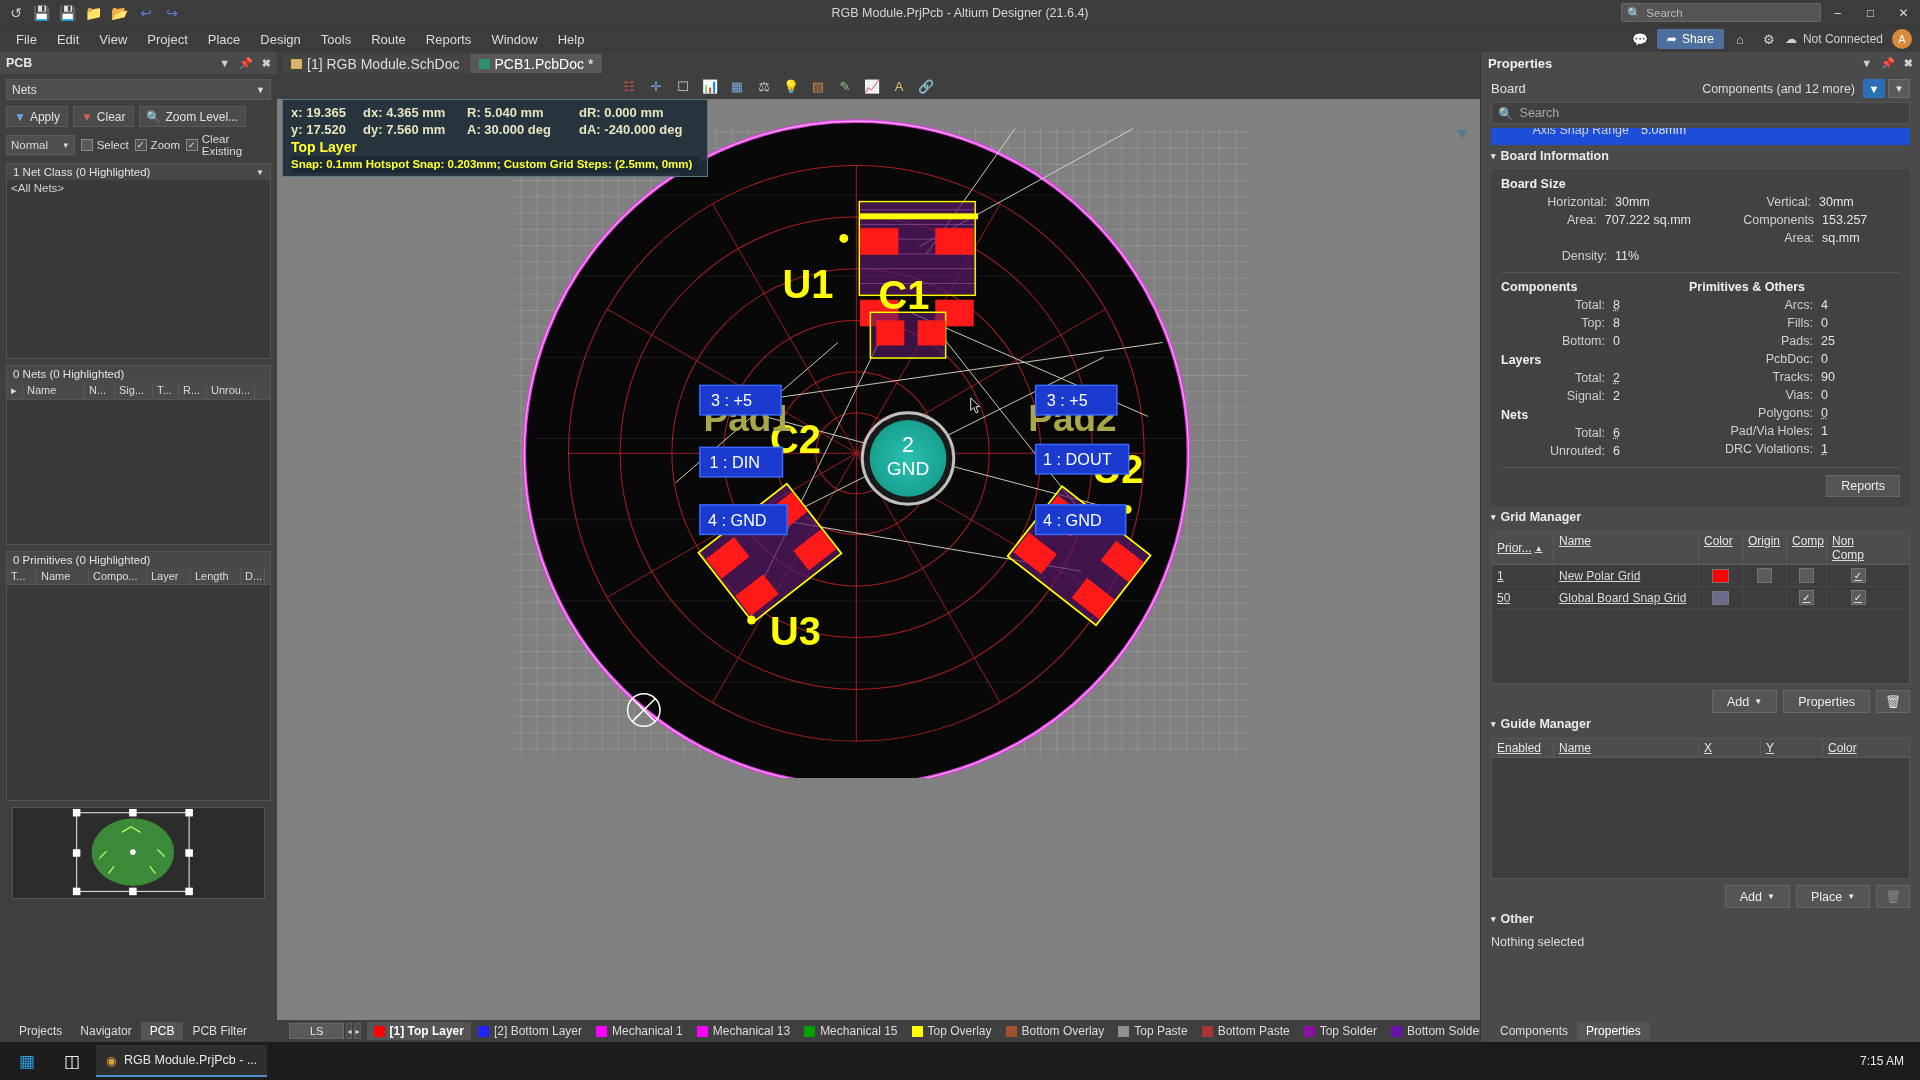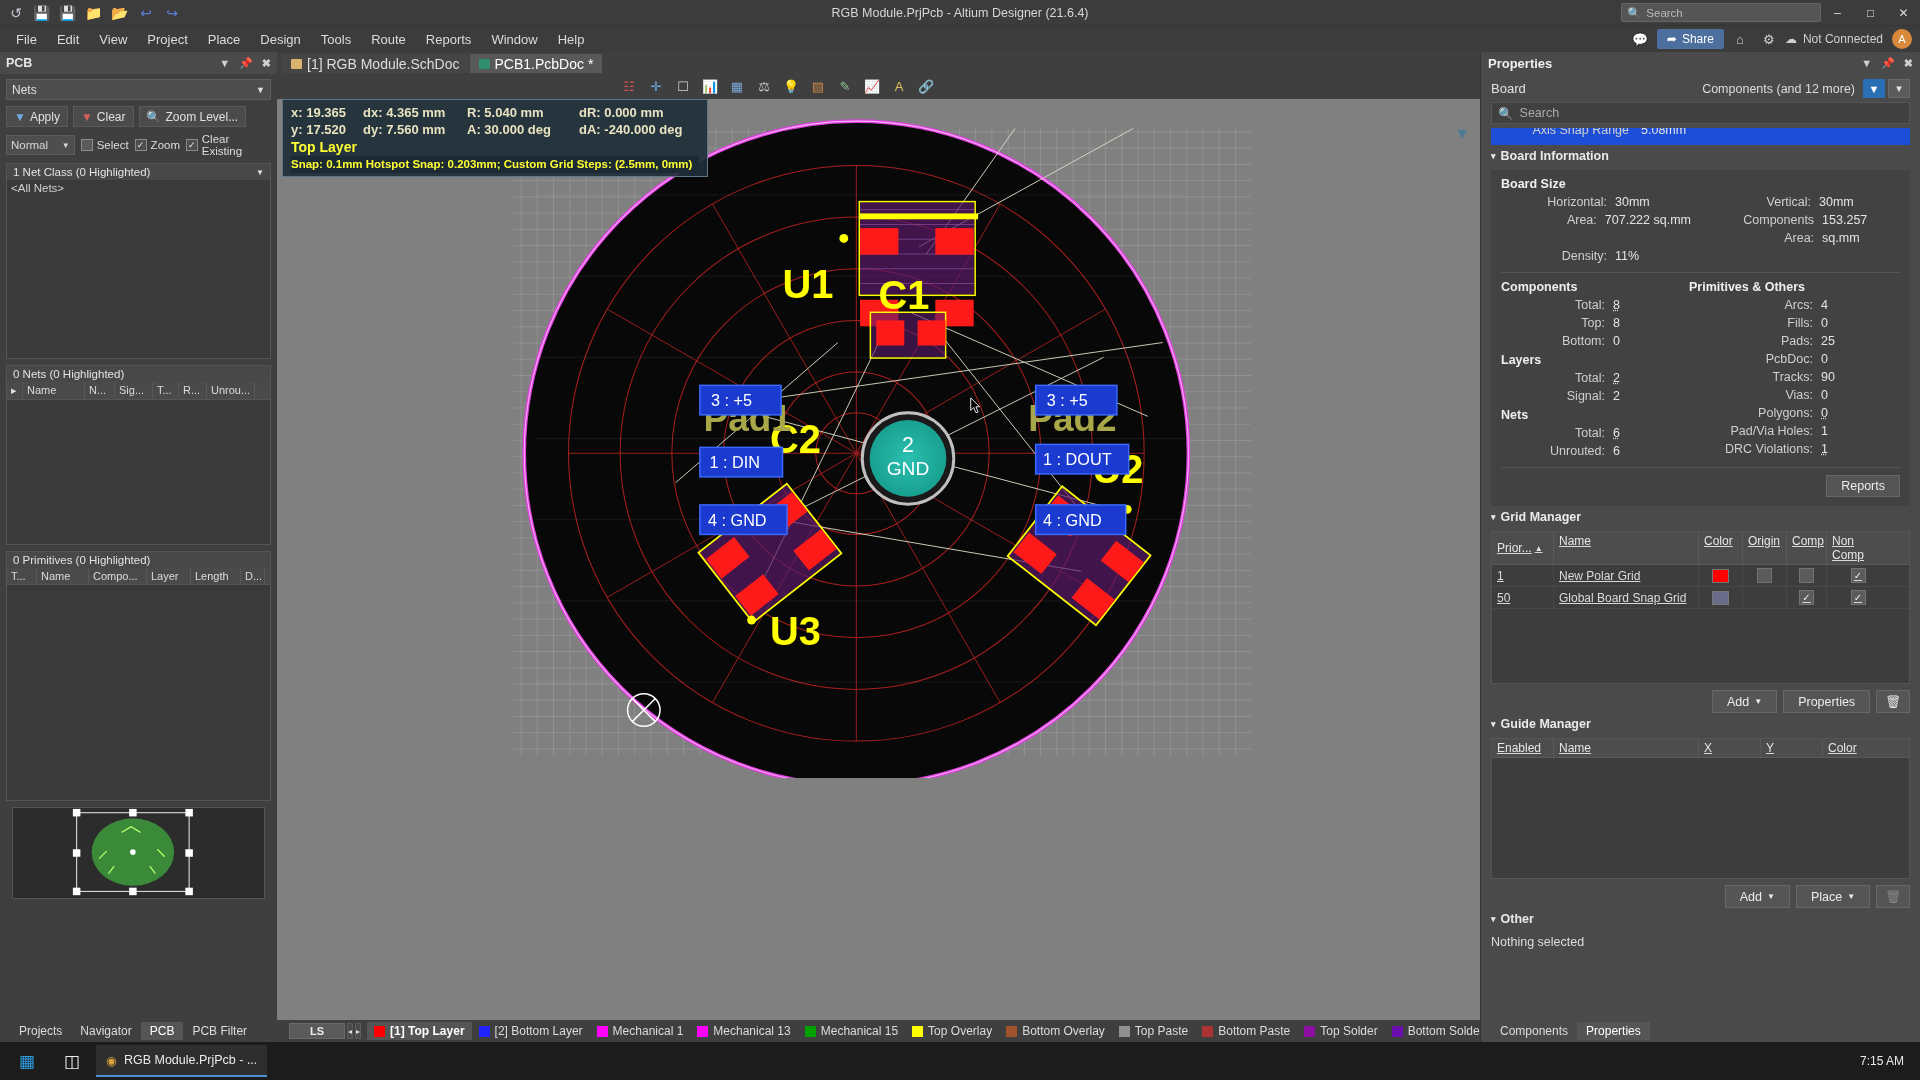--- a/index.html
+++ b/index.html
@@ -70,21 +70,21 @@
   .pcbcanvas { position:absolute; inset:0; }
 
   
   .infobox { position:absolute; left:5px; top:0px; background:rgba(30,46,56,.93); border:1px solid #5c7887; padding:4px 8px 3px 8px; font-family:"Liberation Sans",sans-serif; font-size:13px; font-weight:bold; color:#e9e3c0; z-index:30; line-height:17px; white-space:nowrap;}
   .infobox .g { display:grid; grid-template-columns:72px 104px 112px 120px; }
   .infobox .tl { color:#ffff33; font-size:14px; margin-top:1px;}
   .infobox .snap { color:#ffff33; font-size:11.5px; background:#1b2a33;}
 
   .layerbar { height:22px; background:#3f3f3f; display:flex; align-items:center; gap:0; padding-left:8px; flex:none; font-size:12px; overflow:hidden;}
   .lb-sw { width:26px;height:14px;margin-right:4px;}
-  .lsbtn { background:#5a5a5a;border:1px solid #6a6a6a;color:#e8e8e8;font-size:11px;padding:1px 20px;cursor:pointer;font-weight:bold;}
+  .lsbtn { background:#5a5a5a;border:1px solid #6a6a6a;color:#e8e8e8;font-size:11px;padding:1px 20px;cursor:pointer;}
   .arrbtn { width:14px;height:16px;background:#4b4b4b;border:1px solid #5d5d5d;display:flex;align-items:center;justify-content:center;font-size:8px;color:#ddd;cursor:pointer;margin-left:2px;}
   .ltab { display:flex;align-items:center;gap:5px;padding:2px 7px;cursor:pointer;white-space:nowrap;color:#dcdcdc;}
   .ltab.active{background:#555;color:#fff;font-weight:bold;}
   .ltab i { width:11px;height:11px;display:block;}
 
   
   .rightpanel { width:440px; background:#4a4a4a; display:flex;flex-direction:column; flex:none; border-left:1px solid #353535;}
   .rp-hdr { height:23px; background:#4a4a4a; display:flex;align-items:center;padding:0 7px;font-size:13px;font-weight:bold;color:#efefef;}
   .rp-hdr .sp{margin-left:auto;display:flex;gap:9px;font-size:11px;color:#cfcfcf;}
   .rp-row { display:flex;align-items:center;padding:4px 10px; font-size:13px;}

